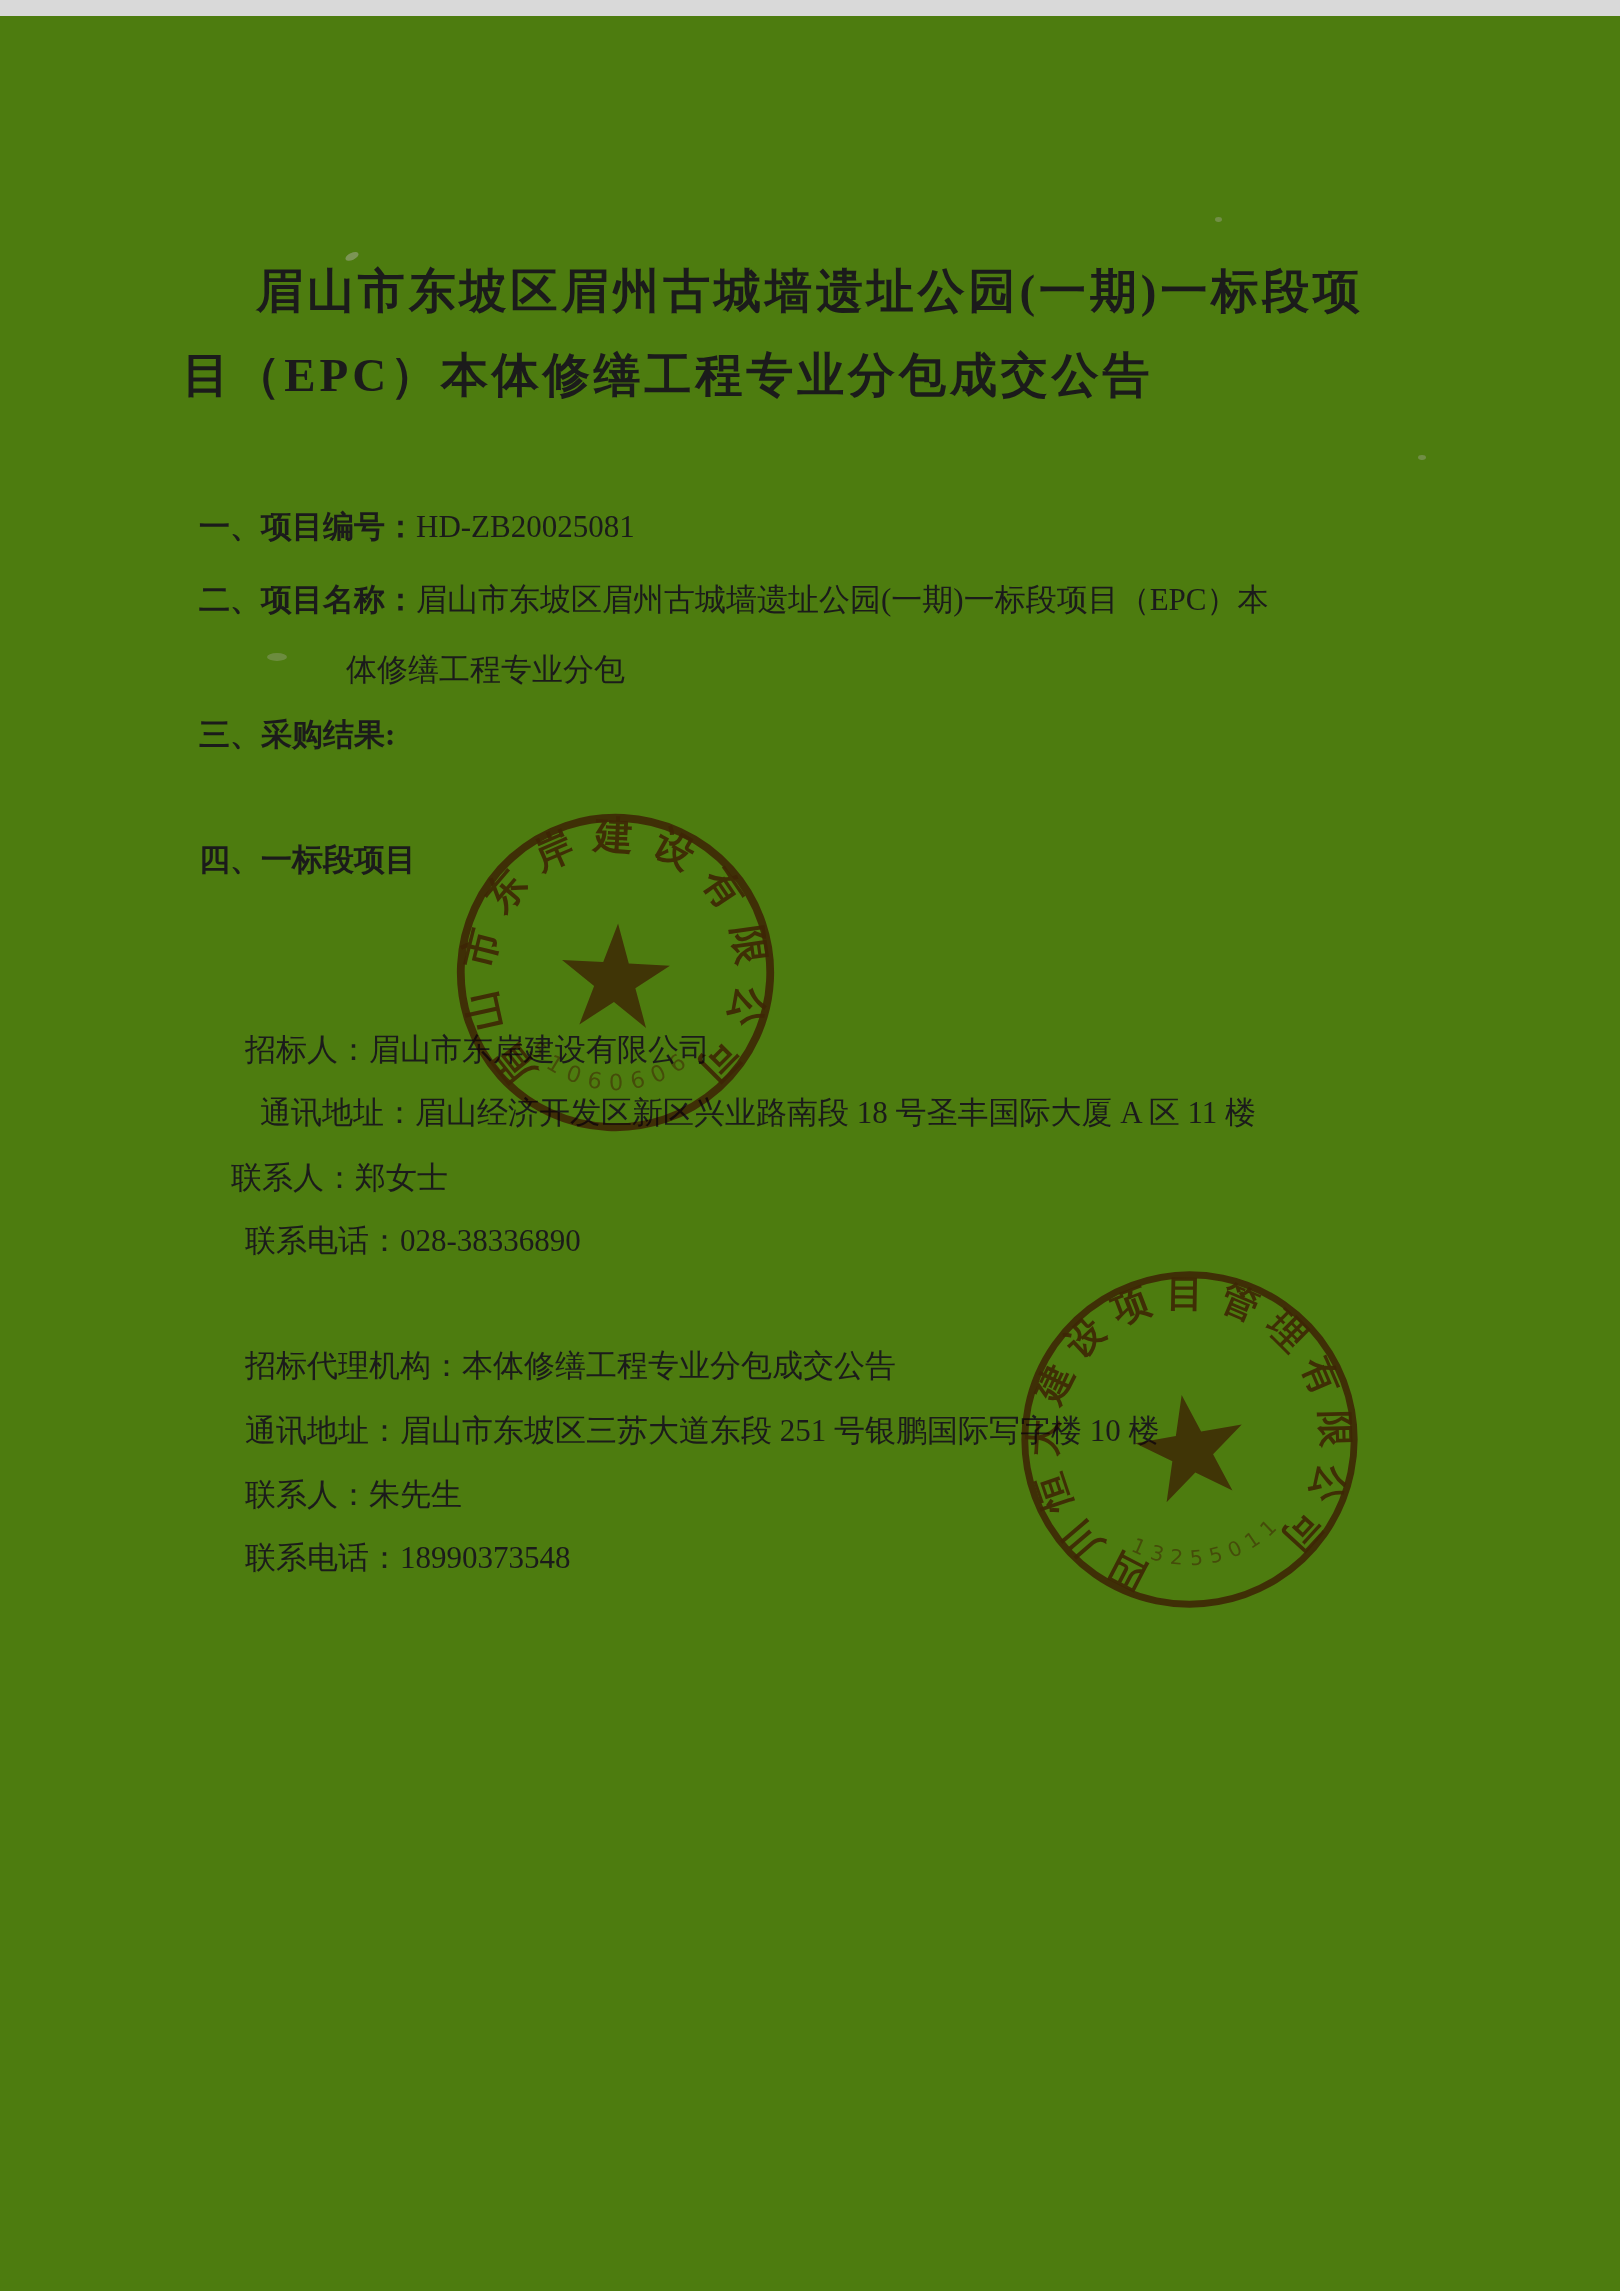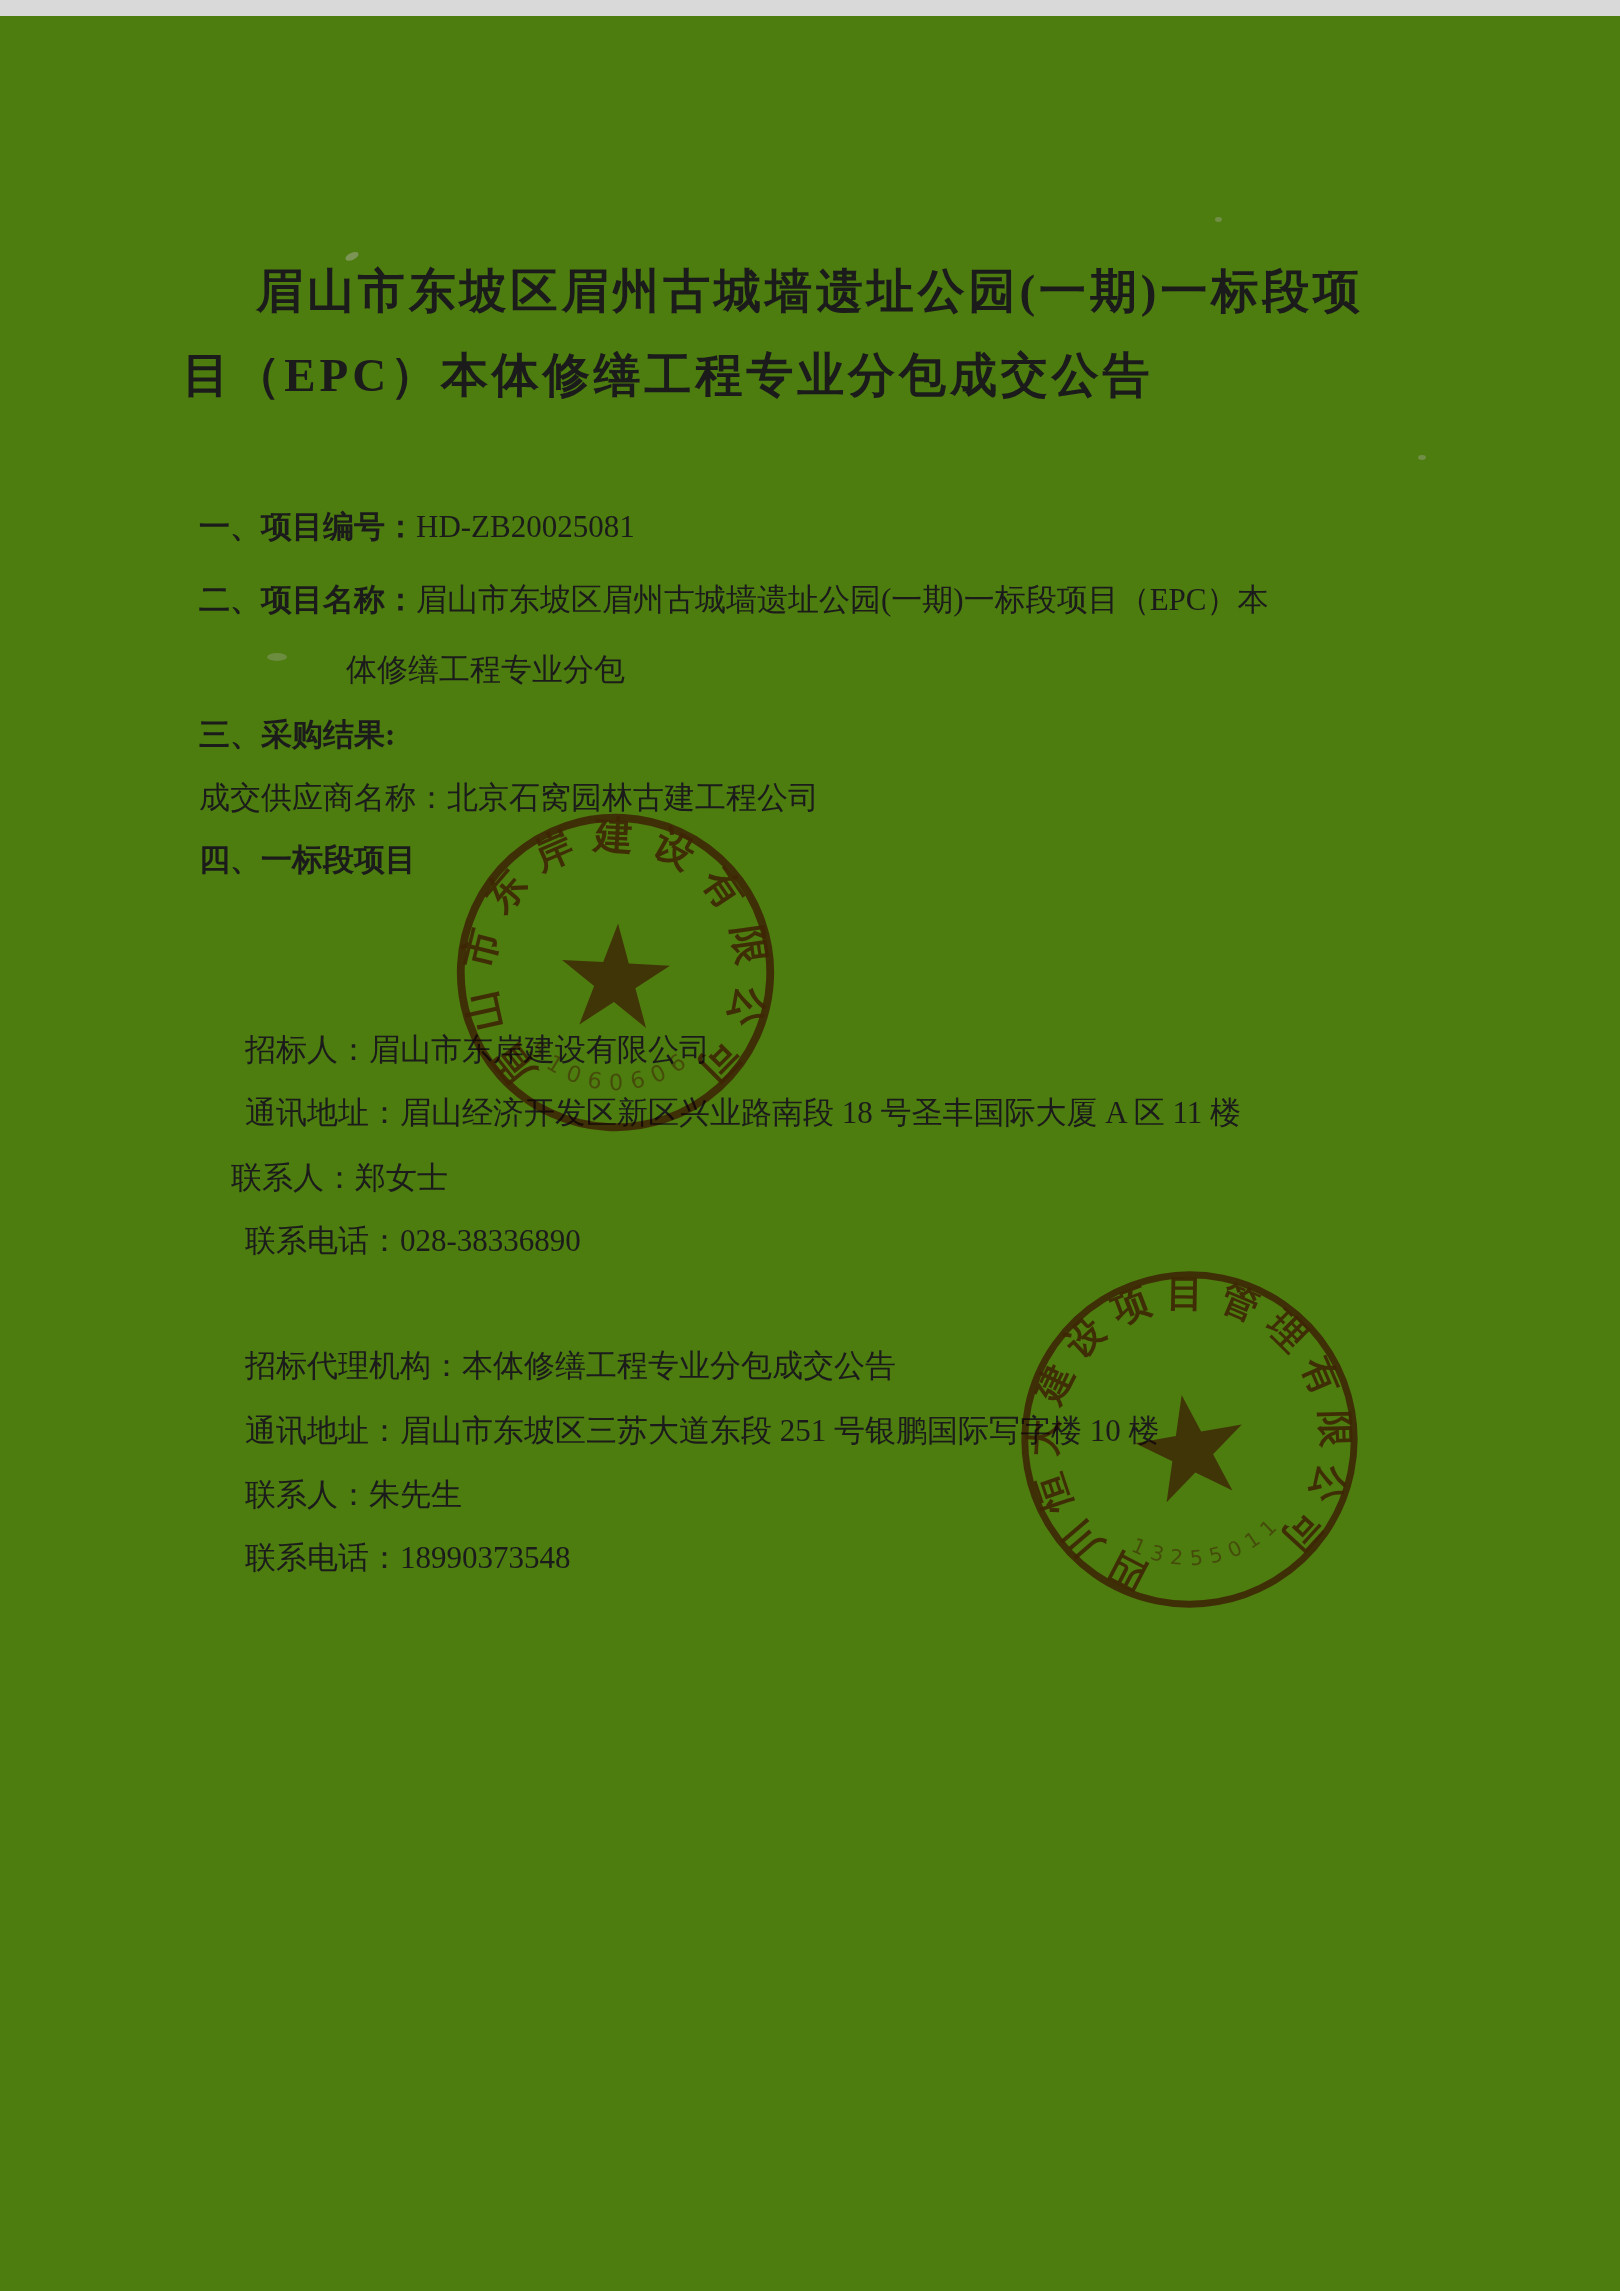--- a/index.html
+++ b/index.html
@@ -34,27 +34,26 @@
     <span class="lbl">一、项目编号：</span><span>HD-ZB20025081</span>
   </div>
 
   <div class="line" style="left:199px;top:565px;">
     <span class="lbl">二、项目名称：</span><span>眉山市东坡区眉州古城墙遗址公园(一期)一标段项目（EPC）本</span>
   </div>
   <div class="line" style="left:346px;top:635px;">体修缮工程专业分包</div>
 
   <div class="line lbl" style="left:199px;top:700px;">三、采购结果:</div>
 
-  <div class="line" style="left:199px;top:763px;">成交供应商名称：北京石窝园林古建工程公司</div>
 
   <div class="line lbl" style="left:199px;top:825px;">四、一标段项目</div>
 
 
   <div class="line" style="left:245px;top:1015px;">招标人：眉山市东岸建设有限公司</div>
-  <div class="line" style="left:245px;top:1078px;">通讯地址：眉山经济开发区新区兴业路南段 18 号圣丰国际大厦 A 区 11 楼</div>
+  <div class="line" style="left:260px;top:1078px;">通讯地址：眉山经济开发区新区兴业路南段 18 号圣丰国际大厦 A 区 11 楼</div>
   <div class="line" style="left:231px;top:1143px;">联系人：郑女士</div>
   <div class="line" style="left:245px;top:1206px;">联系电话：028-38336890</div>
 
   <div class="line" style="left:245px;top:1331px;">招标代理机构：本体修缮工程专业分包成交公告</div>
   <div class="line" style="left:245px;top:1396px;">通讯地址：眉山市东坡区三苏大道东段 251 号银鹏国际写字楼 10 楼</div>
   <div class="line" style="left:245px;top:1460px;">联系人：朱先生</div>
   <div class="line" style="left:245px;top:1523px;">联系电话：18990373548</div>
 
   <svg class="stamp" style="left:451px;top:792px;transform:rotate(3deg);" width="329" height="329" viewBox="0 0 336 336">
     <defs>

